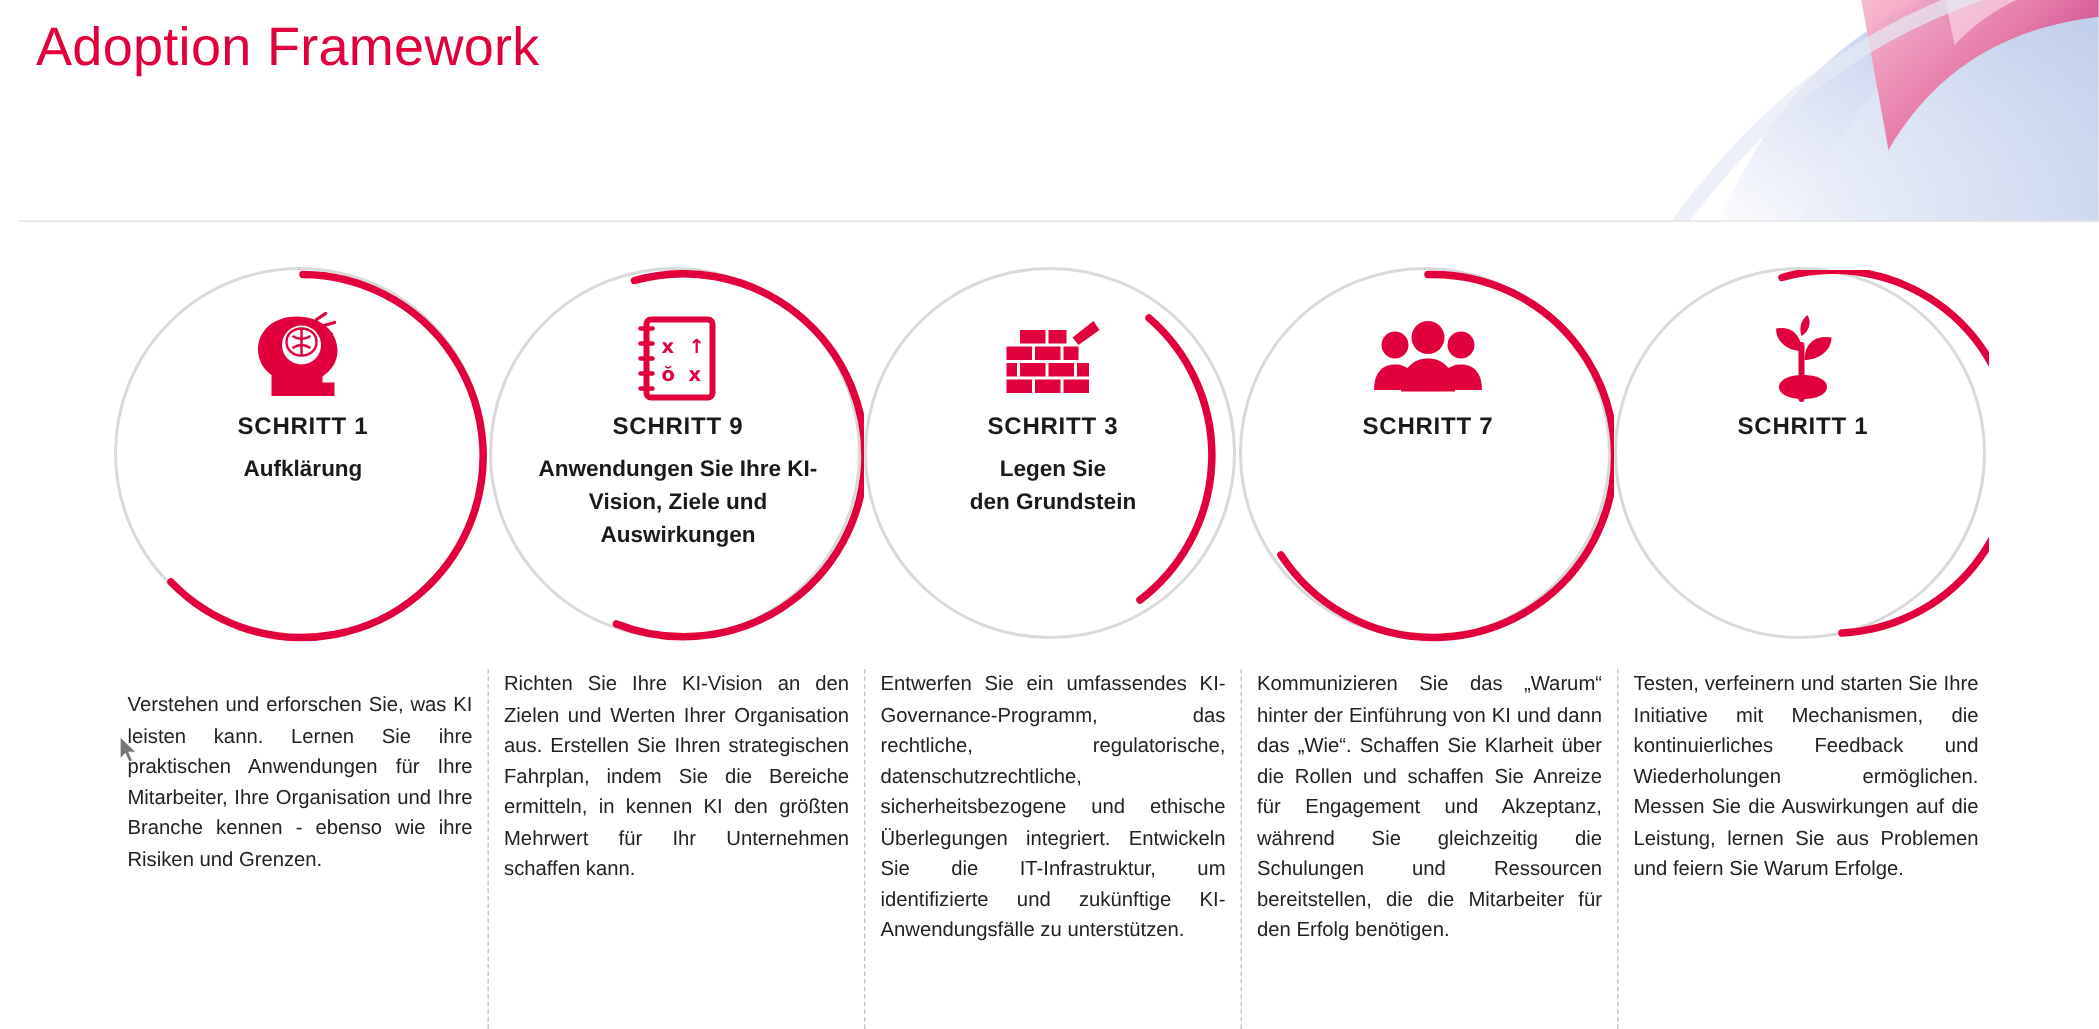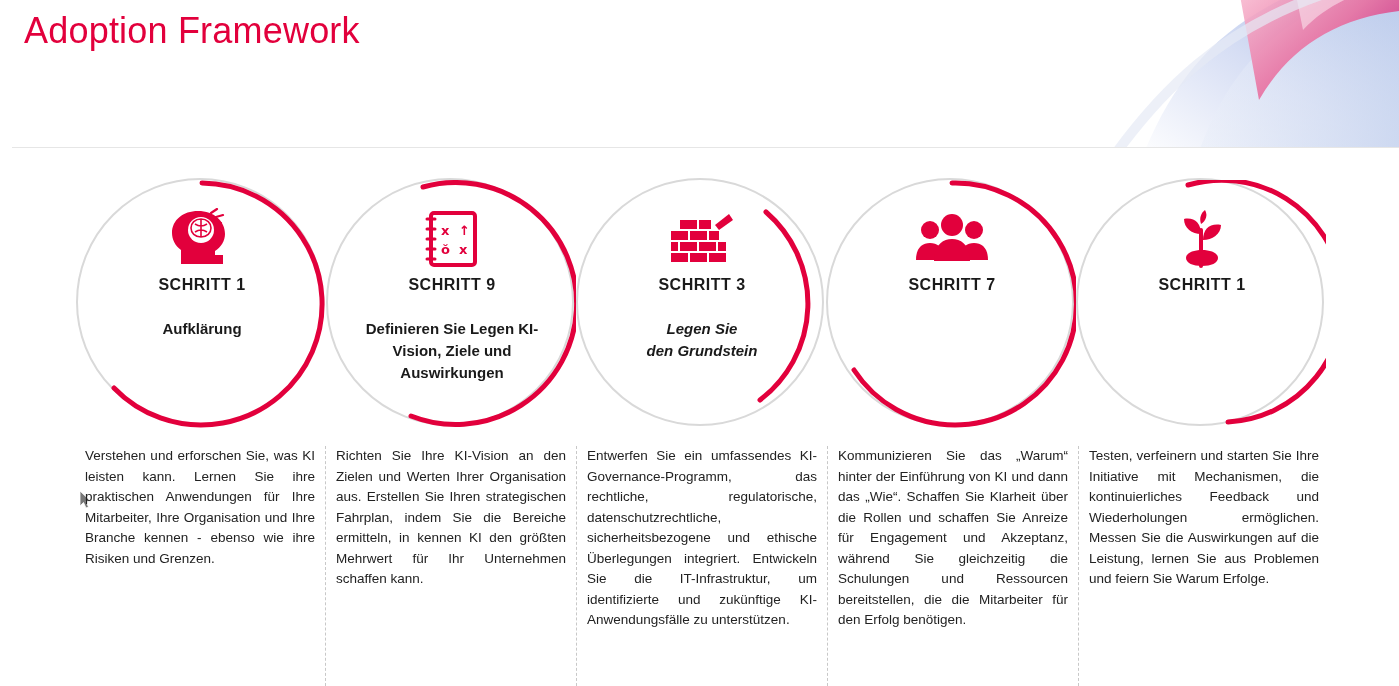--- a/index.html
+++ b/index.html
@@ -99,21 +99,21 @@
     margin-bottom: 6px;
   }
   .step-title {
     font-size: 16px;
     font-weight: bold;
     color: #1a1a1a;
     letter-spacing: 0.5px;
     text-align: center;
   }
   .step-sub {
-    margin-top: 24px;
+    margin-top: 8px;
     font-size: 15px;
     font-weight: bold;
     color: #1a1a1a;
     text-align: center;
     line-height: 1.45;
     width: 200px;
   }
 
   
   .cols {
@@ -213,21 +213,21 @@
         <svg width="62" height="62" viewBox="0 0 62 62" xmlns="http://www.w3.org/2000/svg">
           <rect x="10" y="5" width="44" height="52" rx="3" fill="none" stroke="#e2003c" stroke-width="4"></rect>
           <path d="M6 11 h8 M6 21 h8 M6 31 h8 M6 41 h8 M6 51 h8" stroke="#e2003c" stroke-width="3" stroke-linecap="round"></path>
           <text x="20" y="27" font-family="DejaVu Sans, sans-serif" font-size="13" font-weight="bold" fill="#e2003c">x</text>
           <text x="38" y="27" font-family="DejaVu Sans, sans-serif" font-size="13" font-weight="bold" fill="#e2003c">↑</text>
           <text x="20" y="46" font-family="DejaVu Sans, sans-serif" font-size="13" font-weight="bold" fill="#e2003c">ŏ</text>
           <text x="38" y="46" font-family="DejaVu Sans, sans-serif" font-size="13" font-weight="bold" fill="#e2003c">x</text>
         </svg>
       </div>
       <div class="step-title">SCHRITT 9</div>
-      <div class="step-sub">Definieren Sie Legen KI-Vision, Ziele und Auswirkungen</div>
+      <div class="step-sub">Anwendungen Sie Ihre KI-Vision, Ziele und Auswirkungen</div>
     </div>
   </div>
 
   <div class="step-circle ring-grey" style="left:576px; top:0;">
     <svg class="arc" viewBox="0 0 248 248">
       <path d="M188 32 A121 121 0 0 1 182 220" fill="none" stroke="#e2003c" stroke-width="5" stroke-linecap="round"></path>
     </svg>
     <div class="circle-inner">
       <div class="step-icon">
         <svg width="66" height="56" viewBox="0 0 66 56" xmlns="http://www.w3.org/2000/svg">
@@ -242,21 +242,21 @@
             <rect x="2" y="20" width="17" height="9"></rect>
               <rect x="21" y="20" width="17" height="9"></rect>
               <rect x="40" y="20" width="10" height="9"></rect>
             <rect x="11" y="9" width="17" height="9"></rect>
               <rect x="30" y="9" width="12" height="9"></rect>
           </g>
           <path d="M46 14 L60 3 L64 9 L50 19 Z" fill="#e2003c"></path>
         </svg>
       </div>
       <div class="step-title">SCHRITT 3</div>
-      <div class="step-sub" style="white-space:pre-line;font-style:italic;">Legen Sie
+      <div class="step-sub" style="white-space:pre-line;">Legen Sie
 den Grundstein</div>
     </div>
   </div>
 
   <div class="step-circle ring-grey" style="left:826px; top:0;">
     <svg class="arc" viewBox="0 0 248 248">
       <path d="M124 3 A121 121 0 1 1 26 190" fill="none" stroke="#e2003c" stroke-width="5" stroke-linecap="round"></path>
     </svg>
     <div class="circle-inner">
       <div class="step-icon">
@@ -292,21 +292,21 @@
       <div class="step-title">SCHRITT 1</div>
     </div>
   </div>
 
   <svg class="cursor" viewBox="0 0 12 18" xmlns="http://www.w3.org/2000/svg">
     <path d="M0 0 L0 15 L3.5 11.5 L6 17 L8.5 16 L6 10.5 L11 10.5 Z" fill="#777" stroke="#ffffff" stroke-width="0.8"></path>
   </svg>
 </div>
 
 <div class="cols">
-  <div class="col" style="left:85px;">Verstehen und erforschen Sie, was KI leisten kann. Lernen Sie ihre praktischen Anwendungen für Ihre Mitarbeiter, Ihre Organisation und Ihre Branche kennen - ebenso wie ihre Risiken und Grenzen.</div>
+  <div class="col" style="left:85px;margin-top:14px;">Verstehen und erforschen Sie, was KI leisten kann. Lernen Sie ihre praktischen Anwendungen für Ihre Mitarbeiter, Ihre Organisation und Ihre Branche kennen - ebenso wie ihre Risiken und Grenzen.</div>
   <div class="divider" style="left:325px;"></div>
 
   <div class="col" style="left:336px;">Richten Sie Ihre KI-Vision an den Zielen und Werten Ihrer Organisation aus. Erstellen Sie Ihren strategischen Fahrplan, indem Sie die Bereiche ermitteln, in kennen KI den größten Mehrwert für Ihr Unternehmen schaffen kann.</div>
   <div class="divider" style="left:576px;"></div>
 
   <div class="col" style="left:587px;">Entwerfen Sie ein umfassendes KI-Governance-Programm, das rechtliche, regulatorische, datenschutzrechtliche, sicherheitsbezogene und ethische Überlegungen integriert. Entwickeln Sie die IT-Infrastruktur, um identifizierte und zukünftige KI-Anwendungsfälle zu unterstützen.</div>
   <div class="divider" style="left:827px;"></div>
 
   <div class="col" style="left:838px;">Kommunizieren Sie das „Warum“ hinter der Einführung von KI und dann das „Wie“. Schaffen Sie Klarheit über die Rollen und schaffen Sie Anreize für Engagement und Akzeptanz, während Sie gleichzeitig die Schulungen und Ressourcen bereitstellen, die die Mitarbeiter für den Erfolg benötigen.</div>
   <div class="divider" style="left:1078px;"></div>

